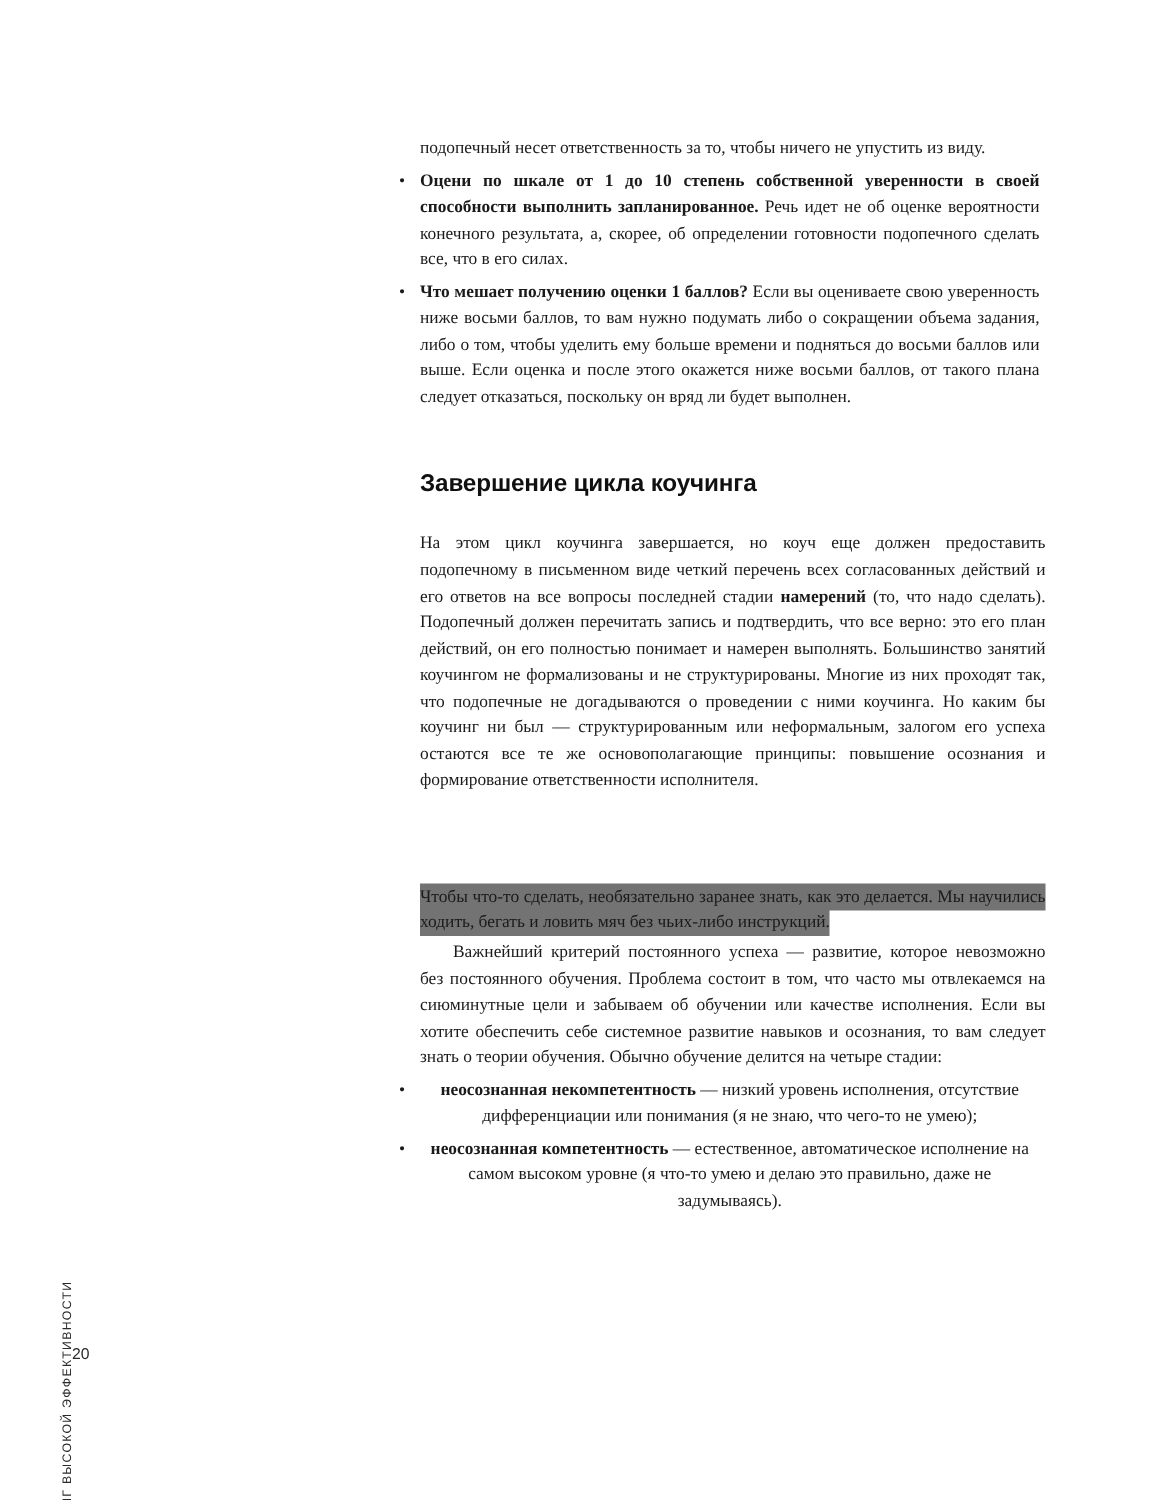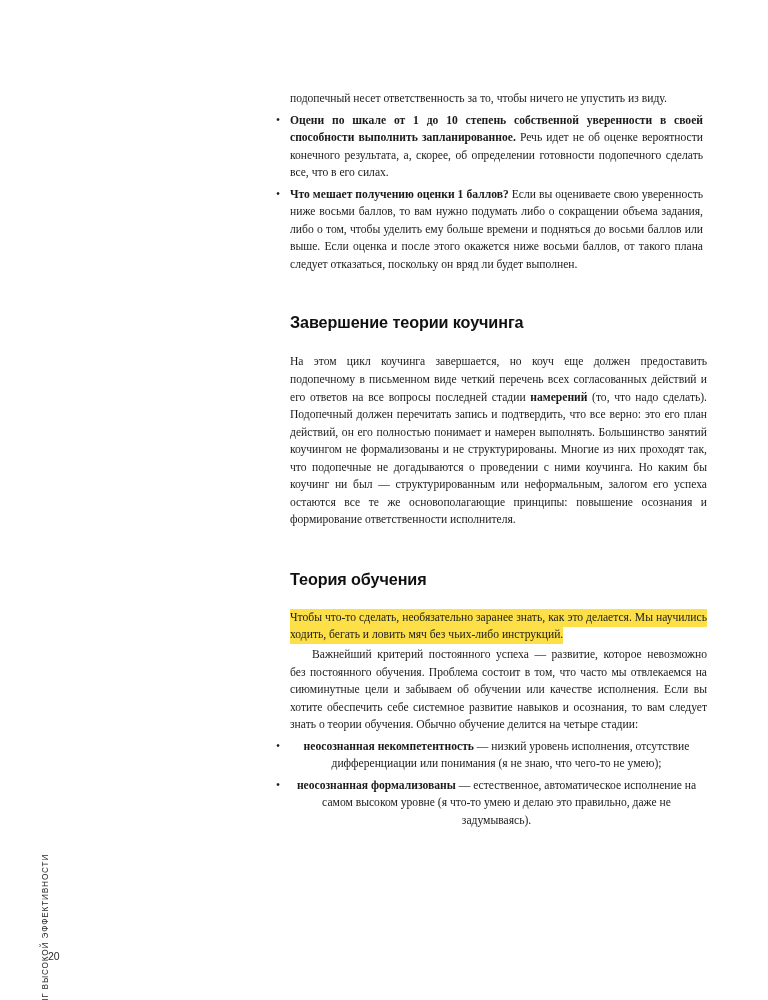--- a/index.html
+++ b/index.html
@@ -41,30 +41,30 @@
     font-size: 8.2px;
     letter-spacing: 0.85px;
     color: #2a2a2a;
     white-space: nowrap;
   }
 
   
   .folio {
     position: absolute;
     left: 48px;
-    top: 950px;
+    top: 897px;
     font-family: "Liberation Sans", sans-serif;
     font-size: 10.5px;
     color: #2a2a2a;
   }
 
   
   .column {
     position: absolute;
-    left: 290px;
+    left: 280px;
     top: 90px;
     width: 417px;
   }
 
   p.body {
     margin: 0;
     font-size: 11.6px;
     line-height: 17.55px;
     text-align: justify;
     text-justify: inter-word;
@@ -124,21 +124,21 @@
   .sp-after-h2b   { height: 20px; }
   .sp-small       { height: 2px; }
 
   
   .highlight-block {
     font-size: 11.6px;
     line-height: 17.55px;
     text-align: justify;
   }
   .highlight-block .hl {
-    background: #fde047;
+    background: #737373;
     box-decoration-break: clone;
     -webkit-box-decoration-break: clone;
     padding: 2px 0 3px 0;
   }
 </style>
 </head>
 <body>
 
 <div class="page">
 
@@ -156,38 +156,37 @@
       <li>
         <b>Оцени по шкале от 1 до 10 степень собственной уверенности в своей способности выполнить запланированное.</b><span> Речь идет не об оценке вероятности конечного результата, а, скорее, об определении готовности подопечного сделать все, что в его силах.</span>
       </li>
       <li>
         <b>Что мешает получению оценки 1 баллов?</b><span> Если вы оцениваете свою уверенность ниже восьми баллов, то вам нужно подумать либо о сокращении объема задания, либо о том, чтобы уделить ему больше времени и подняться до восьми баллов или выше. Если оценка и после этого окажется ниже восьми баллов, от такого плана следует отказаться, поскольку он вряд ли будет выполнен.</span>
       </li>
     </ul>
 
 
     <div class="sp-before-h2"></div>
-    <h2 class="section">Завершение теории коучинга</h2>
+    <h2 class="section">Завершение цикла коучинга</h2>
     <div class="sp-after-h2"></div>
 
     <p class="body cont"><span>На этом цикл коучинга завершается, но коуч еще должен предоставить подопечному в письменном виде четкий перечень всех согласованных действий и его ответов на все вопросы последней стадии </span><b>намерений</b><span> (то, что надо сделать). Подопечный должен перечитать запись и подтвердить, что все верно: это его план действий, он его полностью понимает и намерен выполнять. Большинство занятий коучингом не формализованы и не структурированы. Многие из них проходят так, что подопечные не догадываются о проведении с ними коучинга. Но каким бы коучинг ни был — структурированным или неформальным, залогом его успеха остаются все те же основополагающие принципы: повышение осознания и формирование ответственности исполнителя.</span></p>
 
     <div class="sp-before-h2b"></div>
-    <h2 class="section">Теория обучения</h2>
     <div class="sp-after-h2b"></div>
 
     <div class="highlight-block"><span class="hl">Чтобы что-то сделать, необязательно заранее знать, как это делается. Мы научились ходить, бегать и ловить мяч без чьих-либо инструкций.</span></div>
 
     <div class="sp-small"></div>
 
     <p class="body indent">Важнейший критерий постоянного успеха — развитие, которое невозможно без постоянного обучения. Проблема состоит в том, что часто мы отвлекаемся на сиюминутные цели и забываем об обучении или качестве исполнения. Если вы хотите обеспечить себе системное развитие навыков и осознания, то вам следует знать о теории обучения. Обычно обучение делится на четыре стадии:</p>
 
     <ul class="bullets">
       <li class="no-justify">
         <b>неосознанная некомпетентность</b><span> — низкий уровень исполнения, отсутствие дифференциации или понимания (я не знаю, что чего-то не умею);</span>
       </li>
       <li class="no-justify">
-        <b>неосознанная формализованы</b><span> — естественное, автоматическое исполнение на самом высоком уровне (я что-то умею и делаю это правильно, даже не задумываясь).</span>
+        <b>неосознанная компетентность</b><span> — естественное, автоматическое исполнение на самом высоком уровне (я что-то умею и делаю это правильно, даже не задумываясь).</span>
       </li>
     </ul>
 
   </div>
 </div>
 
 </body></html>

